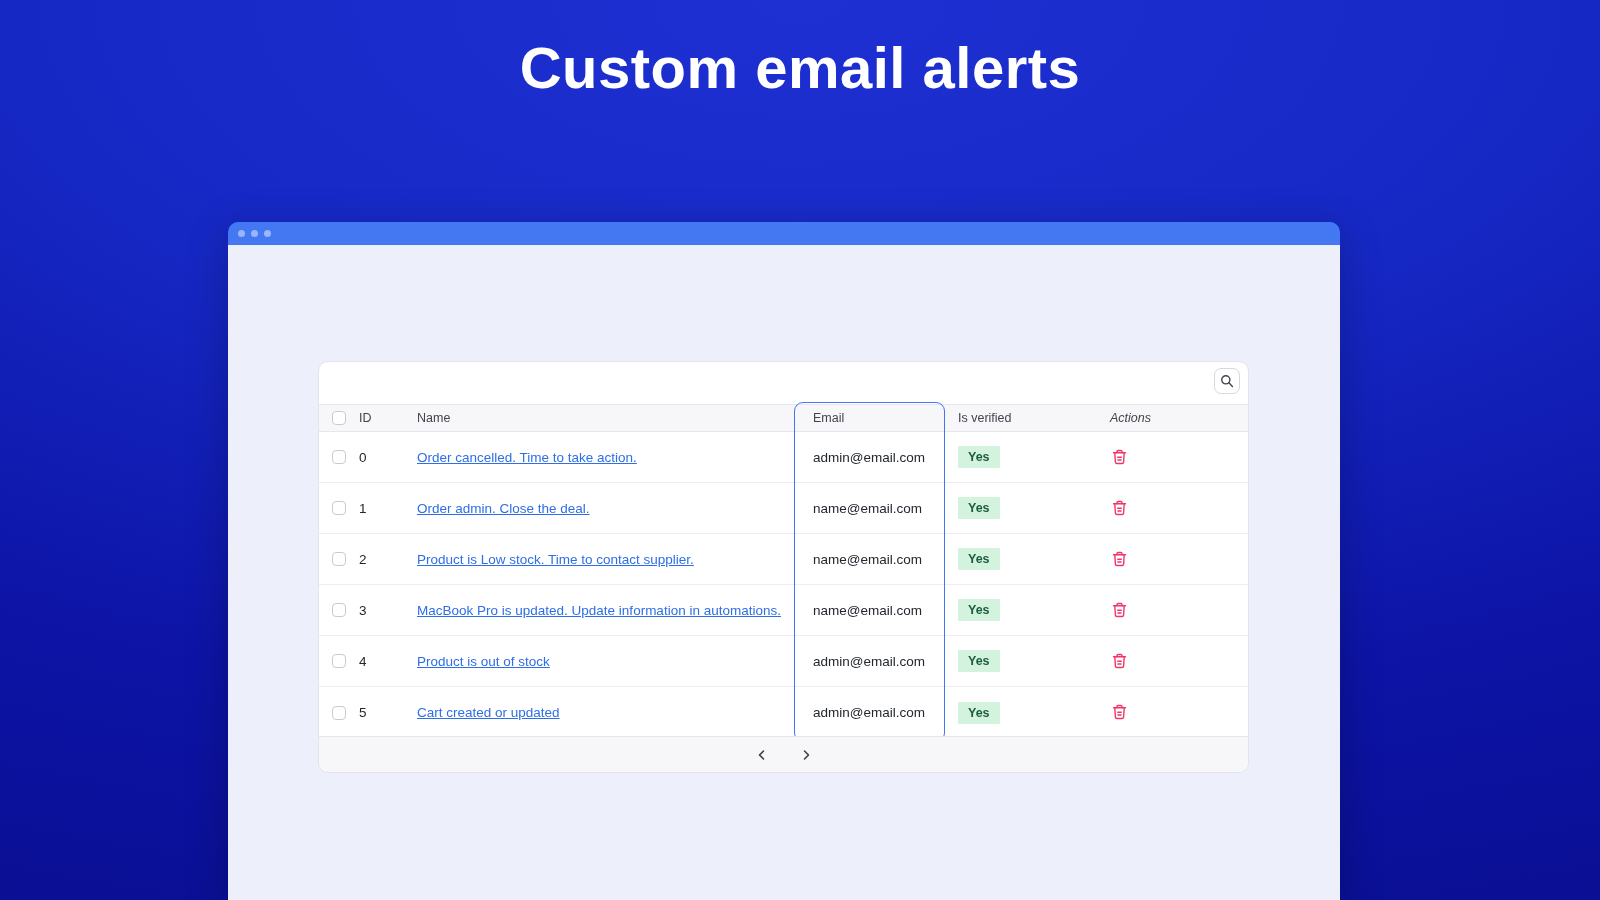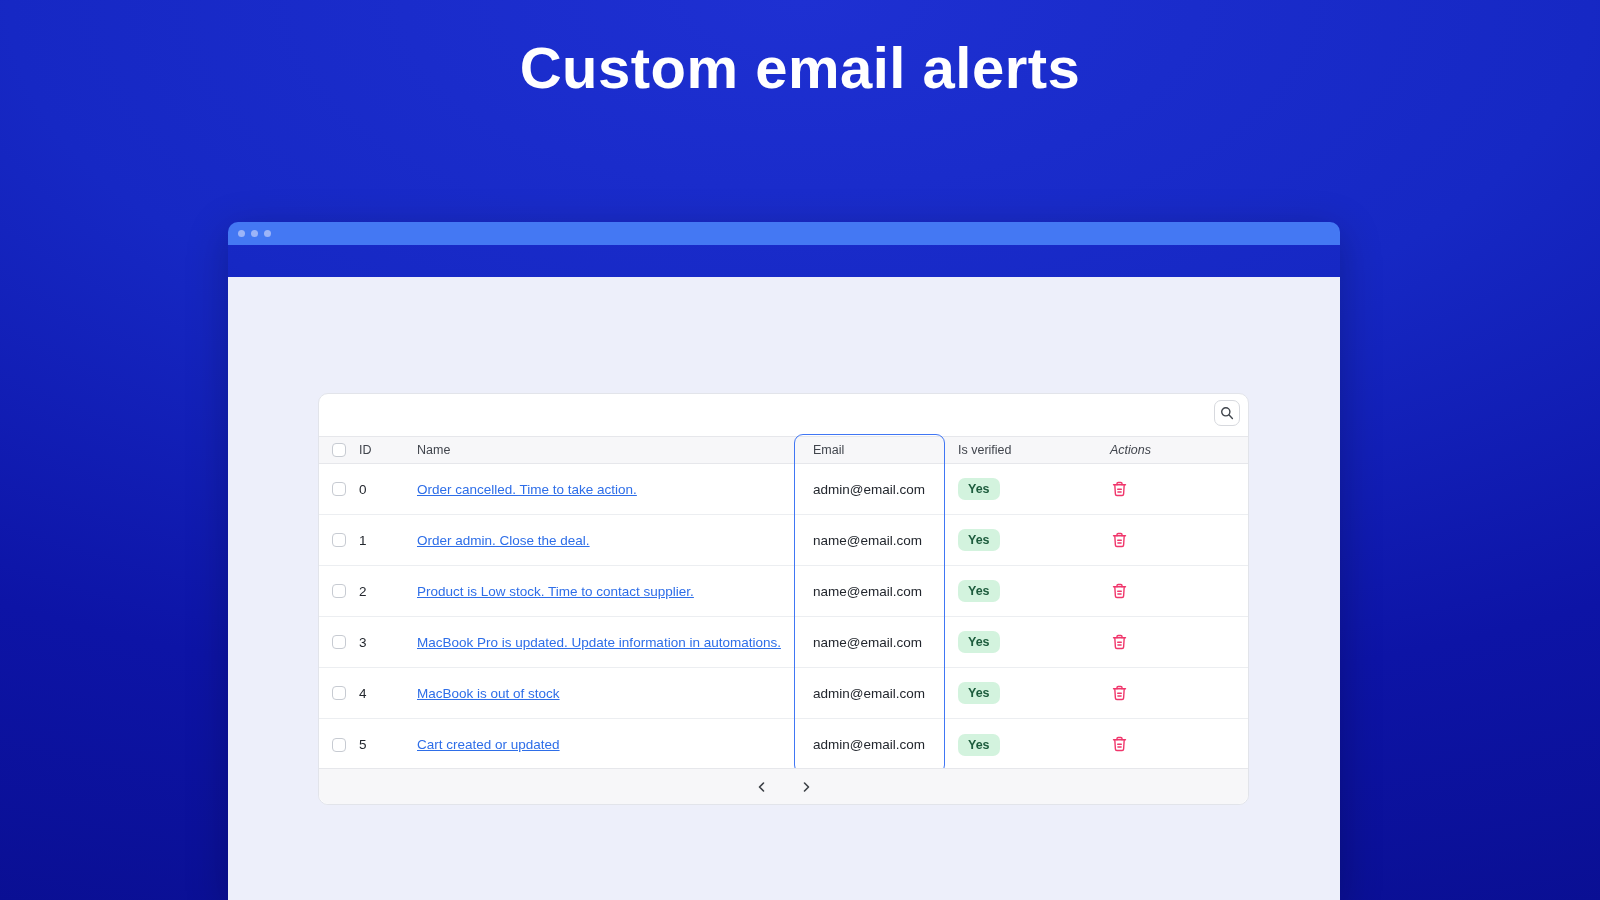--- a/index.html
+++ b/index.html
@@ -23,21 +23,21 @@
   
   .window {
     position:absolute; left:228px; top:222px; width:1112px; height:678px;
     border-radius:10px 10px 0 0; overflow:hidden;
     box-shadow:0 10px 40px rgba(0,0,10,0.25);
   }
   .titlebar {
     height:23px; background:#4478f3; display:flex; align-items:center; padding-left:10px; gap:6px;
   }
   .tl-dot { width:7px; height:7px; border-radius:50%; background:#9cb4f8; }
-  .window-body { position:absolute; top:23px; left:0; right:0; bottom:0; background:#edeffa;margin-top:32px; }
+  .window-body { position:absolute; top:23px; left:0; right:0; bottom:0; background:#edeffa; }
 
   
   .card {
     position:absolute; left:90px; top:116px; width:931px; height:412px;
     background:#ffffff; border:1px solid #e2e4ea; border-radius:10px;
   }
   .toolbar { position:relative; height:42px; }
   .search-btn {
     position:absolute; top:6px; right:8px; width:26px; height:26px;
     border:1px solid #d7d9de; border-radius:7px; background:#fff;
@@ -62,21 +62,21 @@
   .col-verified { width:161px; padding-left:13px; }
   .col-actions { width:140px; padding-left:4px;font-style:italic; }
 
   .checkbox {
     width:14px; height:14px; border:1px solid #c7cbd2; border-radius:4px; background:#fff;
     display:inline-block; cursor:pointer;
   }
   .name-link { color:#2e6ee8; text-decoration:underline; cursor:pointer; }
   .badge-yes {
     display:inline-block; background:#d3f3de; color:#1d5c3d;
-    font-size:12.5px; font-weight:700; padding:4px 10px; border-radius:7px;
+    font-size:12.5px; font-weight:700; padding:4px 10px; border-radius:1px;
   }
   .delete-btn { background:none; border:none; cursor:pointer; display:inline-flex; padding:2px; }
 
   .email-highlight {
     position:absolute; left:475px; top:40px; width:151px; height:340px;
     border:1.5px solid #4076f4; border-radius:9px; pointer-events:none;
   }
 
   .tfoot {
     position:absolute; left:0; right:0; bottom:0; height:36px;
@@ -206,21 +206,21 @@
                 </svg>
               </button>
             </div>
           </div>
 
           <div class="trow">
             <div class="col-check">
                 <span class="checkbox"></span>
               </div>
             <div class="col-id">4</div>
-            <div class="col-name"><a class="name-link">MacBook is out of stock</a></div>
+            <div class="col-name"><a class="name-link">Product is out of stock</a></div>
             <div class="col-email">admin@email.com</div>
             <div class="col-verified"><span class="badge-yes">Yes</span></div>
             <div class="col-actions">
               <button class="delete-btn">
                 <svg width="15" height="16" viewBox="0 0 15 16" fill="none" stroke="#F0366B" stroke-width="1.4" stroke-linecap="round" stroke-linejoin="round">
                   <path d="M1.5 3.8h12"></path>
                     <path d="M5 3.8V2.6c0-.6.5-1.1 1.1-1.1h2.8c.6 0 1.1.5 1.1 1.1v1.2"></path>
                   <path d="M2.8 3.8l.6 9.3c.05.8.7 1.4 1.5 1.4h5.2c.8 0 1.45-.6 1.5-1.4l.6-9.3"></path>
                   <path d="M5.7 8.2h3.6"></path>
                     <path d="M5.9 11h3.2"></path>

